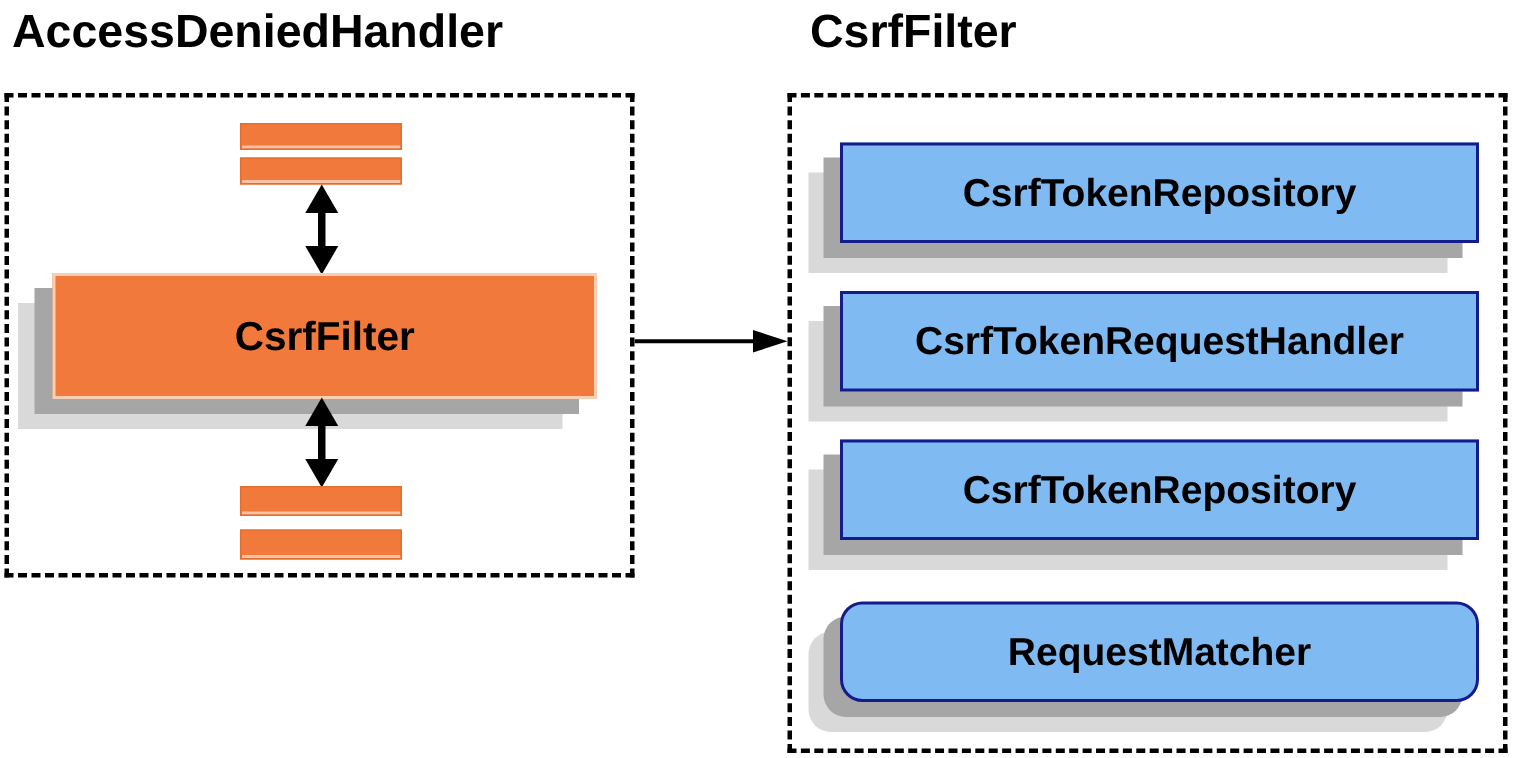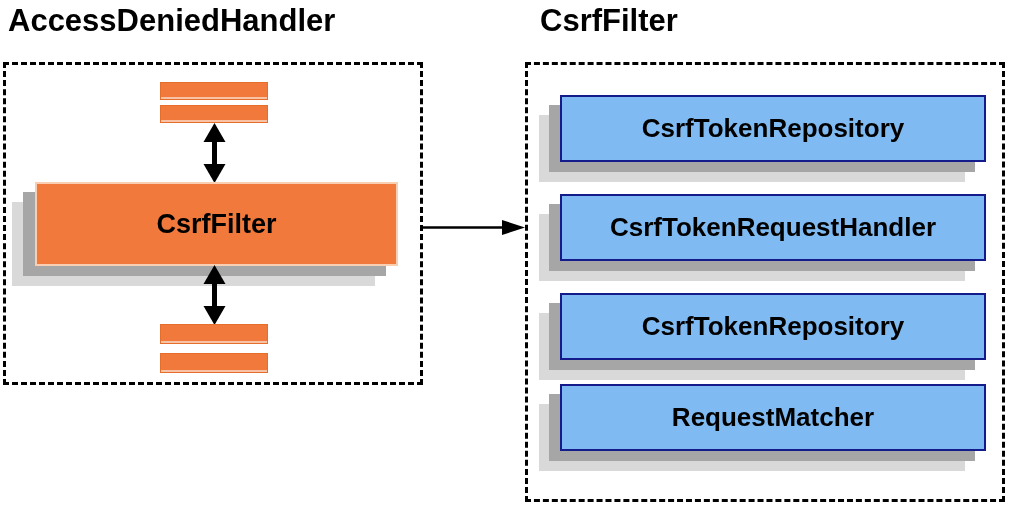--- a/index.html
+++ b/index.html
@@ -62,21 +62,21 @@
   .component-box {
     left: 560px; width: 426px; height: 67px;
     background: #7FBBF2;
     border: 2px solid #141C8C;
     box-shadow: -11px 10px 0 #A6A6A6, -21px 20px 0 #D9D9D9;
     display: flex; align-items: center; justify-content: center;
   }
   .comp1 { top: 95px; }
   .comp2 { top: 194px; }
   .comp3 { top: 293px; }
-  .comp4 { top: 384px; }
+  .comp4 { top: 401px; border-radius: 15px; }
   .component-box .comp-label {
     font-size: 26px;
     font-weight: bold;
     color: #000000;
   }
 
   svg { display: block; }
 </style>
 </head>
 <body>

